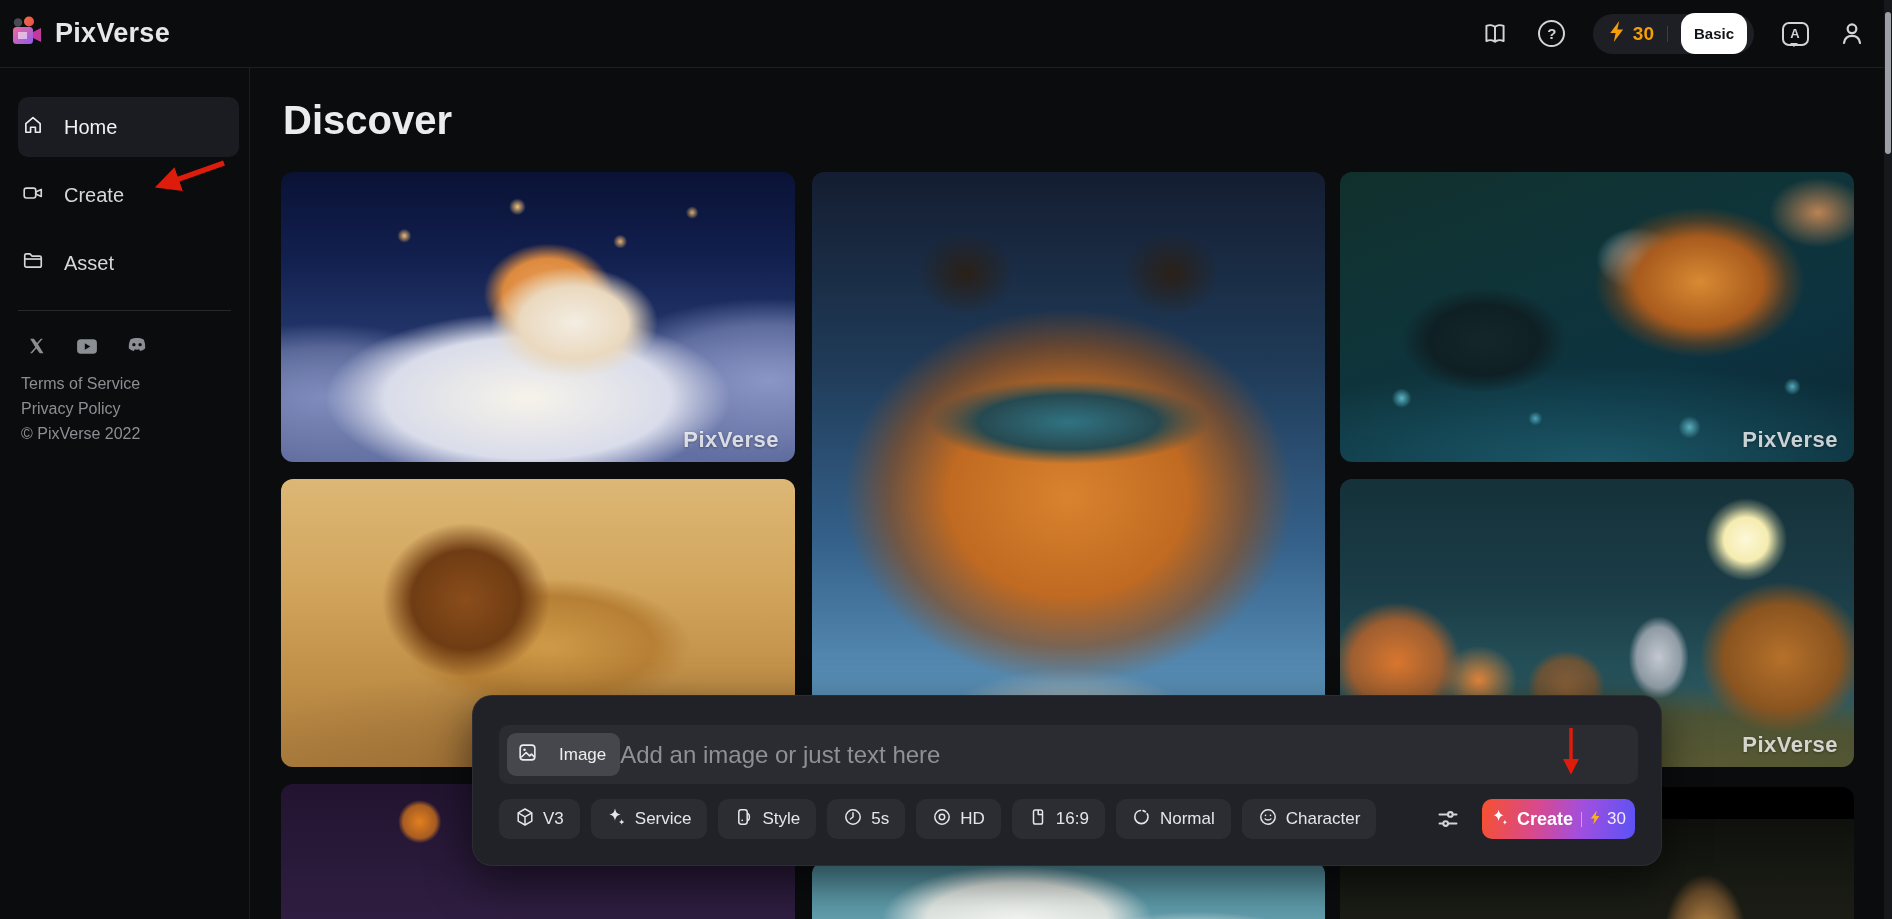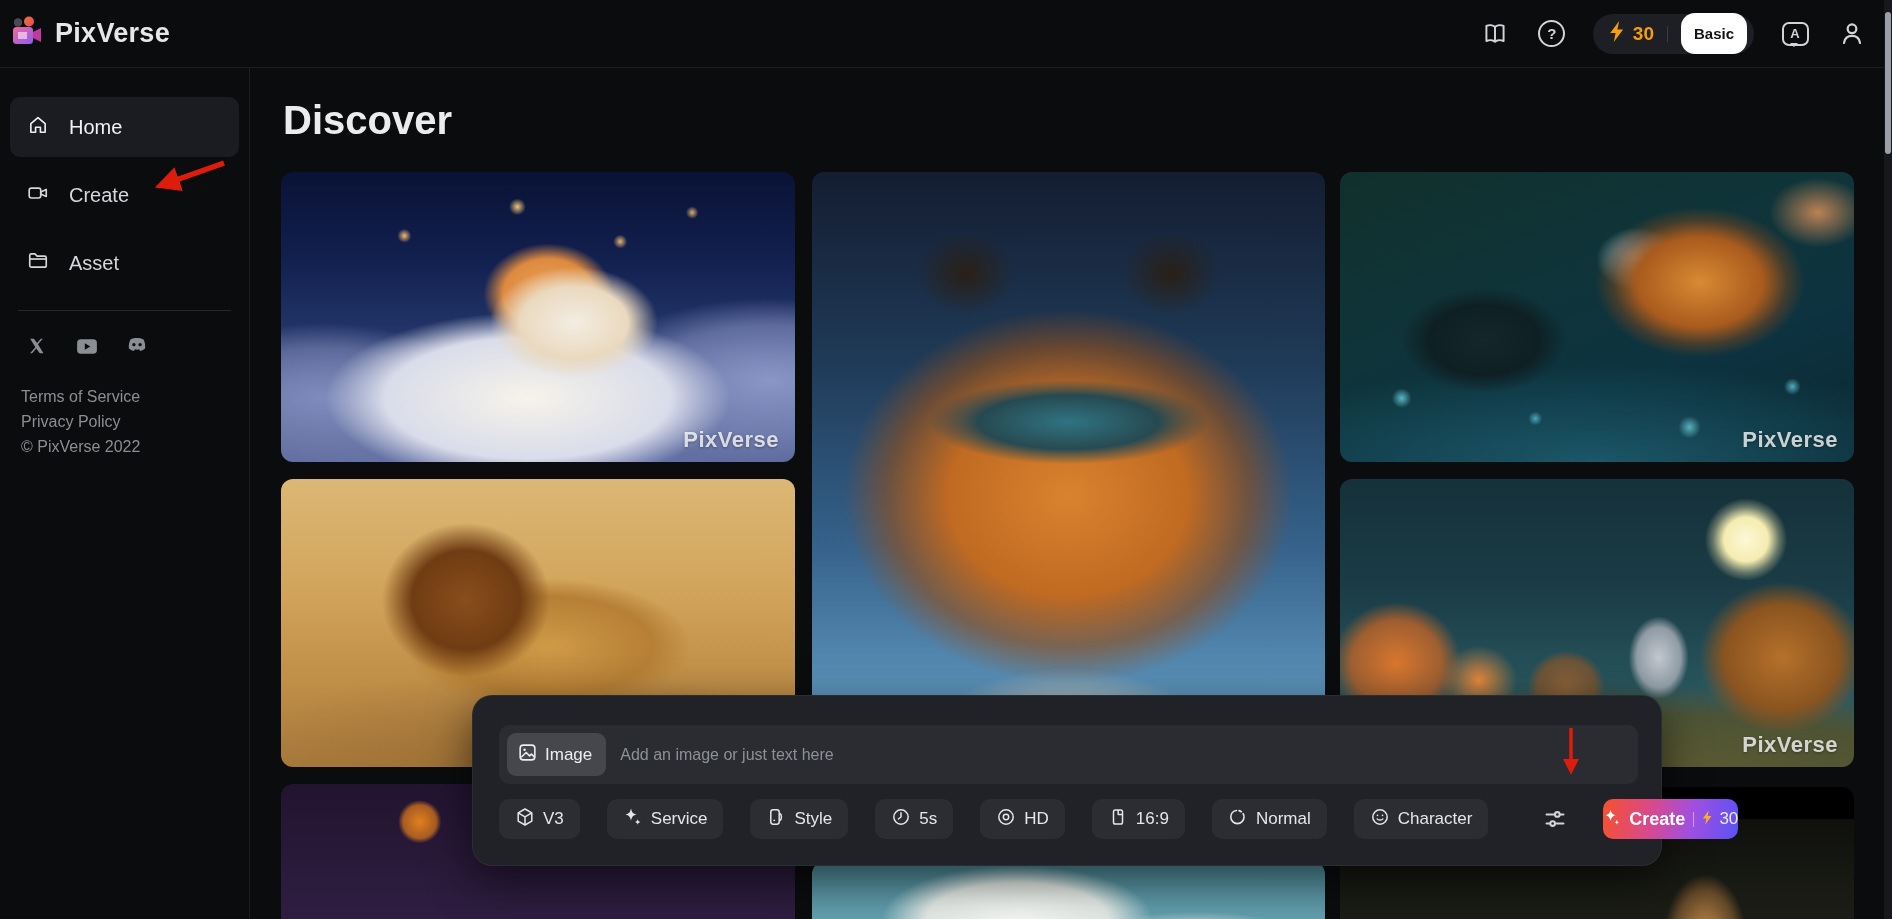--- a/index.html
+++ b/index.html
@@ -29,28 +29,28 @@
     border:4px solid transparent; border-top-color:#d2d4d8; }
 
   
   .scrollbar { position:absolute; right:0; top:0; width:8px; height:919px; background:#17181b; z-index:60; }
   .scroll-thumb { position:absolute; left:1px; top:12px; width:6px; height:142px; border-radius:3px; background:#9aa0a6; }
 
   
   .sidebar { position:absolute; left:0; top:68px; width:250px; height:851px;
     border-right:1px solid #1c1e22; background:#0b0c0e; z-index:30; }
   .nav { padding:29px 10px 0; }
-  .nav-item { height:60px; display:flex; align-items:center; gap:20px; padding-left:17px;
-    border-radius:10px; margin-bottom:8px; cursor:pointer; font-size:20px; color:#d5d7da; }
+  .nav-item { height:60px; display:flex; align-items:center; gap:20px; padding-left:4px;
+    border-radius:10px; margin-bottom:8px; cursor:pointer; font-size:20px; color:#d5d7da;margin-left:8px; }
   .nav-item.active { background:#1a1c21; color:#f1f2f3; }
   .nav-item svg { flex:0 0 auto; }
   .side-divider { border-top:1px solid #26282d; margin:17px 18px 0; }
   .social-row { display:flex; align-items:center; gap:28px; padding-left:26px; margin-top:24px; }
   .social-row .icon-btn { width:22px; height:22px; }
-  .side-links { padding-left:21px; margin-top:27px; }
+  .side-links { padding-left:21px; margin-top:14px; }
   .side-link { font-size:16px; color:#8b8e93; line-height:25px; cursor:pointer; }
 
   
   .page-title { position:absolute; left:283px; top:98px; font-size:40px; font-weight:700; color:#ebecee; z-index:5; }
 
   .thumb { position:absolute; border-radius:12px; overflow:hidden; cursor:pointer; z-index:2; }
   .watermark { position:absolute; right:16px; bottom:9px; font-size:22px; font-weight:700;
     color:rgba(255,255,255,0.78); letter-spacing:.5px; text-shadow:0 1px 3px rgba(0,0,0,.35); }
 
   .t-cat { left:281px; top:172px; width:514px; height:290px; background:
@@ -123,27 +123,27 @@
     radial-gradient(60px 40px at 30% 72%, #9aa08e 0%, transparent 70%),
     radial-gradient(75px 85px at 33% 92%, #c69b78 0%, rgba(160,125,95,.7) 55%, transparent 75%),
     linear-gradient(180deg, #0b0c0a 0%, #181a13 35%, #20231a 65%, #15170f 100%); }
 
   
   .prompt-panel { position:absolute; left:472px; top:695px; width:1190px; height:171px;
     background:#202227; border:1px solid rgba(255,255,255,.05); border-radius:20px;
     box-shadow:0 14px 44px rgba(0,0,0,.55); z-index:10; }
   .input-row { position:absolute; left:26px; top:29px; width:1139px; height:59px;
     background:#2a2c31; border-radius:10px; display:flex; align-items:center; padding:0 16px 0 8px; }
-  .image-btn { display:flex; align-items:center; gap:7px; height:43px; padding:0 14px 0 10px;
+  .image-btn { display:flex; align-items:center; gap:21px; height:43px; padding:0 14px 0 10px;
     background:#45474d; border-radius:9px; cursor:pointer; font-size:17px; color:#eceded; flex:0 0 auto; }
-  .prompt-input { flex:1; margin-left:14px; background:transparent; border:none; outline:none;
-    font-family:"Liberation Sans","DejaVu Sans",sans-serif; font-size:16px; color:#e8e9eb; }
+  .prompt-input { flex:1; background:transparent; border:none; outline:none;
+    font-family:"Liberation Sans","DejaVu Sans",sans-serif; font-size:24px; color:#e8e9eb; }
   .prompt-input::placeholder { color:#8d9197; }
   .options-row { position:absolute; left:26px; right:26px; top:103px; height:40px;
-    display:flex; align-items:center; gap:27px; }
+    display:flex; align-items:center; gap:11px; }
   .opt-btn { display:flex; align-items:center; gap:8px; height:40px; padding:0 16px;
     background:#2b2d32; border-radius:10px; cursor:pointer; font-size:17px; color:#e5e6e9; white-space:nowrap; }
   .spacer { flex:1; }
   .sliders-btn { width:30px; height:30px; display:flex; align-items:center; justify-content:center; cursor:pointer; margin-right:8px; }
   .create-btn { display:flex; align-items:center; justify-content:center; gap:7px; width:153px; height:40px;
     border-radius:10px; cursor:pointer;
     background:linear-gradient(100deg, #f6512e 0%, #d9498b 35%, #a04fe0 65%, #5a52f6 100%); }
   .create-label { font-size:18px; font-weight:700; color:#ffffff; }
   .create-divider { width:1px; height:15px; background:rgba(255,255,255,.45); margin:0 1px; }
   .create-cost { font-size:17px; color:#efeaff; }

